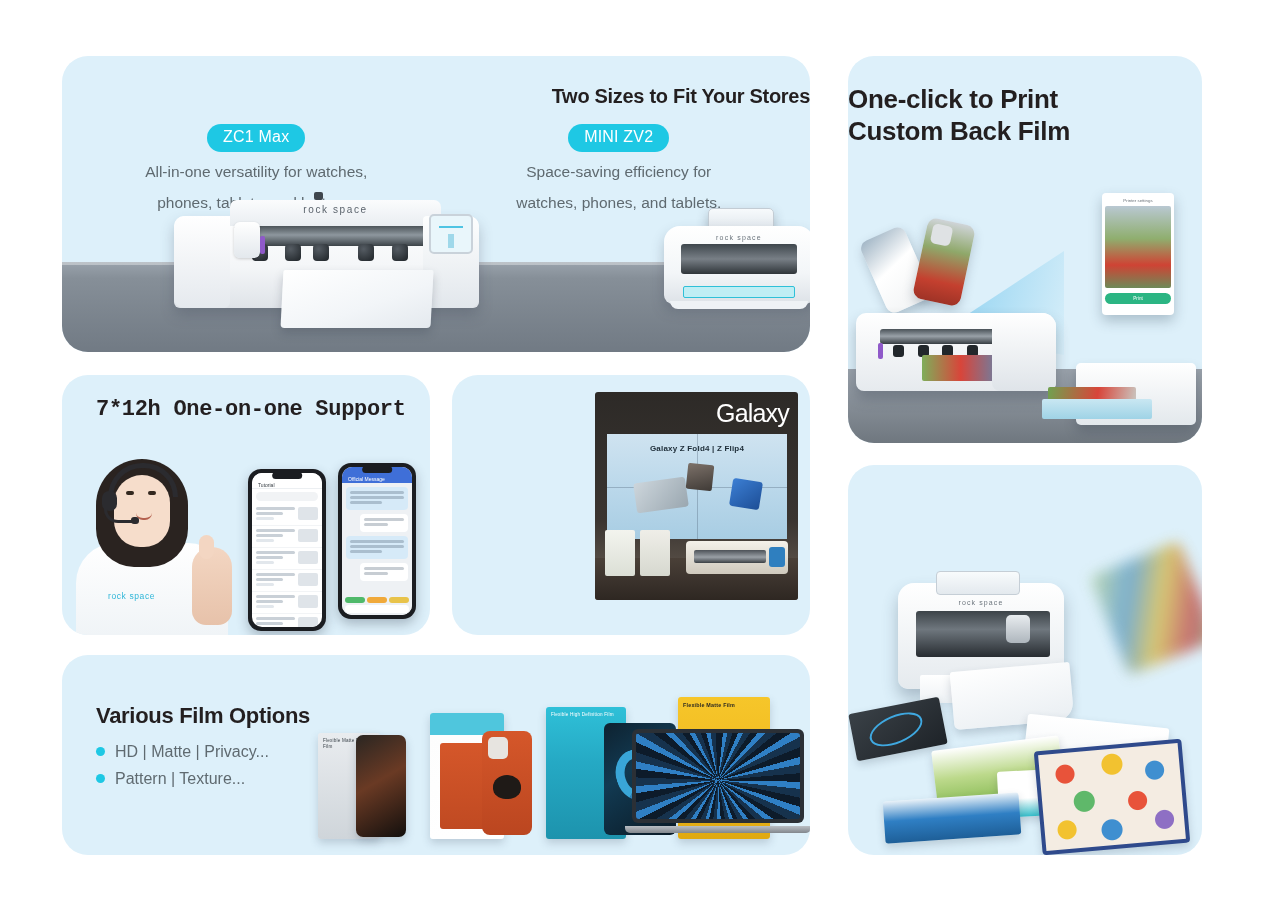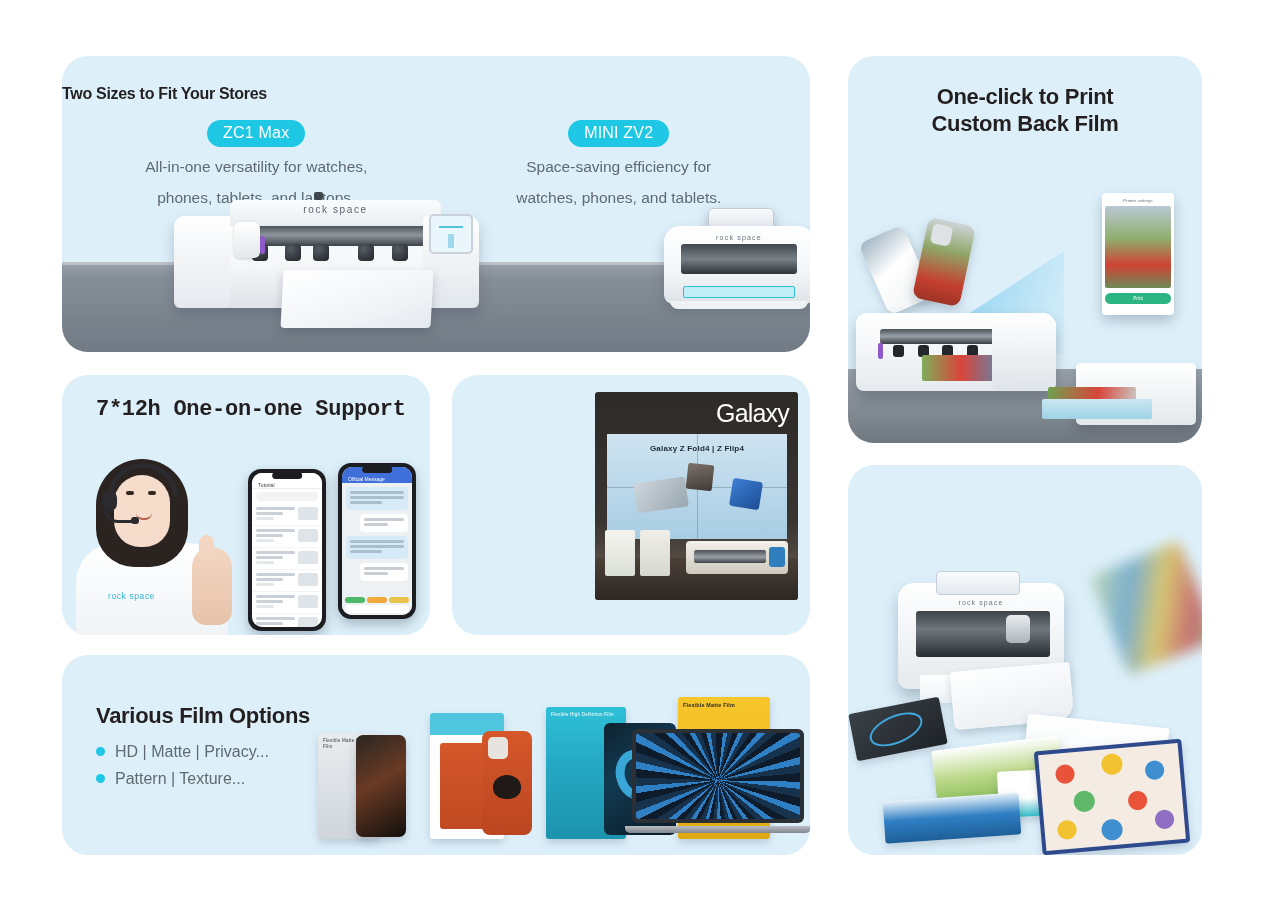--- a/index.html
+++ b/index.html
@@ -37,21 +37,21 @@
     color: #ffffff;
     border-radius: 999px;
     padding: 4px 16px 5px;
     font-size: 16px;
     letter-spacing: 0.2px;
     line-height: 1.15;
   }
 
   
   #card-sizes { left: 62px; top: 56px; width: 748px; height: 296px; }
-  #card-sizes .card-title { font-size: 16px; text-align: left; margin-top: 28px; }
+  #card-sizes .card-title { font-size: 20px; text-align: right; margin-top: 28px; }
   .cols { display: flex; }
   .col { flex: 1; text-align: center; }
   .col-left  { padding-left: 13px; }
   .col-right { padding-right: 10px; }
   .col .badge { margin-top: 16px; }
   .col .sub { font-size: 15.5px; margin-top: 9px; }
 
   
   .stage {
     position: absolute; left: 0; right: 0; bottom: 0; height: 152px;
@@ -388,21 +388,21 @@
       repeating-conic-gradient(from 0deg at 50% 55%, #0d1b2a 0deg 6deg, #2f7fc4 6deg 11deg, #16324d 11deg 17deg),
       #0b1520;
   }
   #laptop .base {
     position:absolute; left: -7px; bottom: 0; width: calc(100% + 14px); height: 7px;
     background: linear-gradient(180deg,#b9bec4,#82878d); border-radius: 0 0 5px 5px;
   }
 
   
   #card-print { left: 848px; top: 56px; width: 354px; height: 387px; }
-  #card-print .card-title { font-size: 22px; text-align: center; margin-top: 28px; }
+  #card-print .card-title { font-size: 26px; margin-top: 28px; }
 
   .print-scene { position:absolute; left:0; right:0; bottom:0; height: 268px; }
   .print-scene .desk2 {
     position:absolute; left:0; right:0; bottom:0; height: 74px;
     background: linear-gradient(180deg,#9aa2ab,#6f777f);
   }
   .print-scene .cutter-big {
     position:absolute; left: 8px; bottom: 52px; width: 200px; height: 78px;
     background: linear-gradient(180deg,#ffffff,#e6eaee);
     border-radius: 10px 14px 8px 8px;

